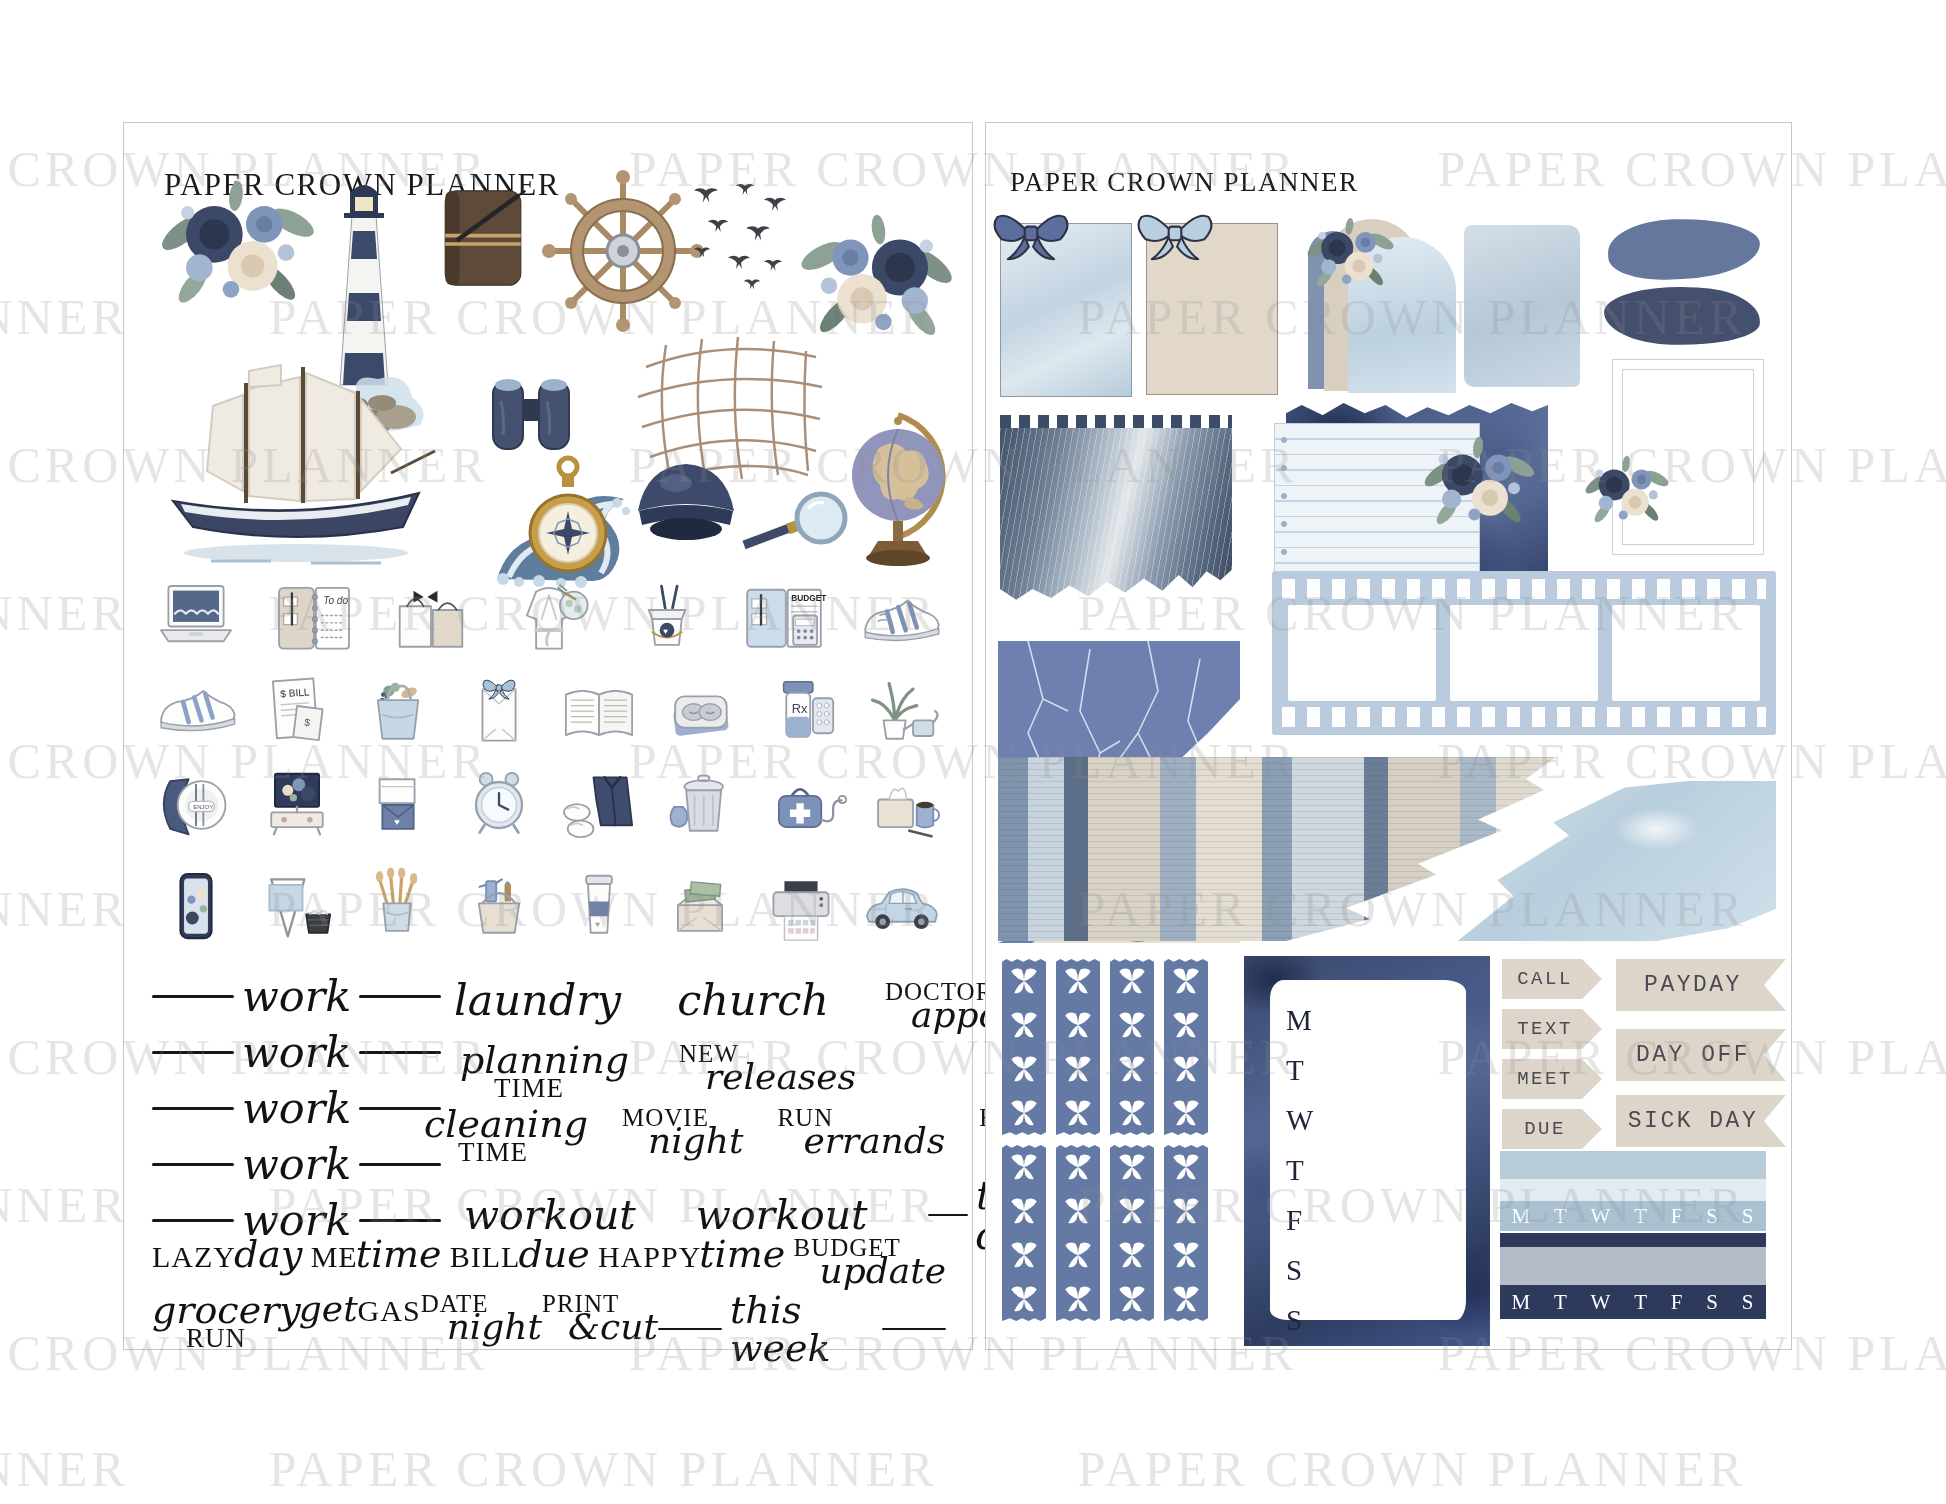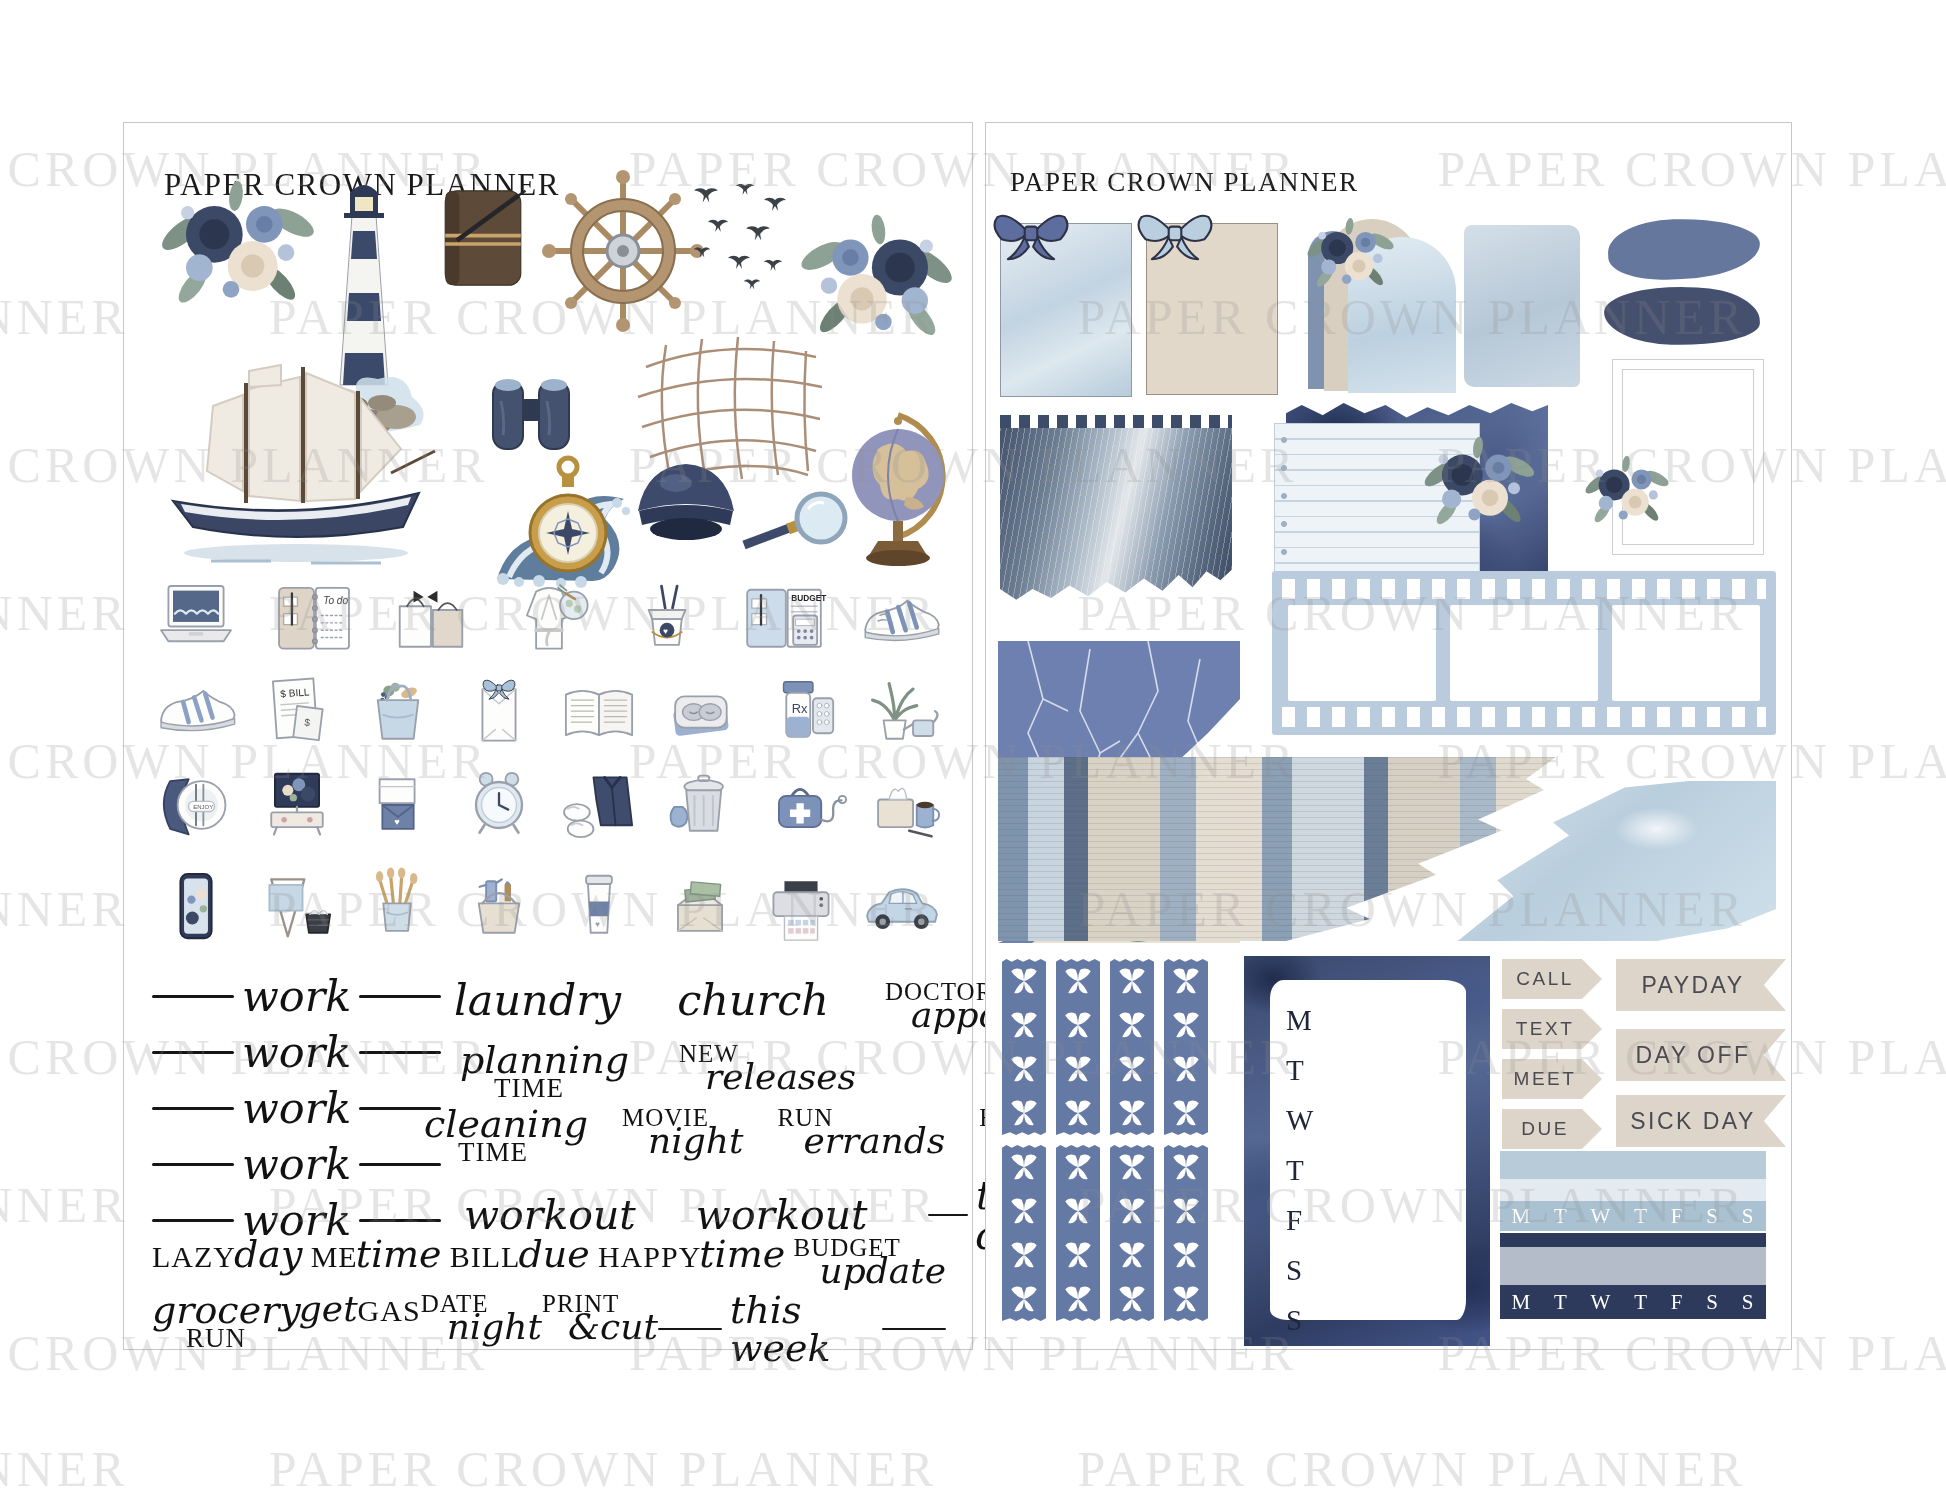--- a/index.html
+++ b/index.html
@@ -37,21 +37,21 @@
   .scriptop{display:flex;flex-direction:column}
   .scriptop .scrip{font-size:38px}
   .scriptop .caps{font-size:27px;margin:-4px 0 0 34px}
   .inl{display:flex;align-items:baseline}
   .inl .caps{font-size:30px}
   .inl .scrip{font-size:38px;margin-left:-2px}
   .srow{position:absolute;display:flex;align-items:flex-start}
 
   
   .notecard{position:absolute;border:1.5px solid #8e99a5}
-  .lab{position:absolute;background:#ded5ca;color:#4a4a52;display:flex;align-items:center;justify-content:center;font-family:Liberation Sans, sans-serif;letter-spacing:2.5px}
+  .lab{position:absolute;background:#ded5ca;color:#4a4a52;display:flex;align-items:center;justify-content:center;font-family:Liberation Mono, monospace;letter-spacing:2.5px}
   .arrow{width:100px;height:40px;clip-path:polygon(0 0,80% 0,100% 50%,80% 100%,0 100%);font-size:19px;padding-right:14px;box-sizing:border-box}
   .flagl{width:170px;height:52px;clip-path:polygon(0 0,100% 0,87% 50%,100% 100%,0 100%);font-size:23px;padding-right:16px;box-sizing:border-box}
   .band{position:absolute;left:0;right:0}
   .bletters{display:flex;justify-content:space-around;align-items:center;color:#fff;font-family:"Liberation Serif",serif;font-size:21px;letter-spacing:1px;height:100%}
   .bowstrip{position:absolute;width:44px;height:176px;background:#6479a4;display:flex;flex-direction:column;justify-content:space-around;align-items:center;
     clip-path:polygon(0 1.5%,10% 0,22% 1.5%,35% 0,48% 1.5%,62% 0,75% 1.5%,88% 0,100% 1.5%,100% 98.5%,88% 100%,74% 98.5%,60% 100%,46% 98.5%,32% 100%,18% 98.5%,0 100%)}
   .bowg{width:30px;height:30px;fill:#ffffff}
   .frame{flex:1;background:#fff;border-radius:2px}
 </style>
 </head>

